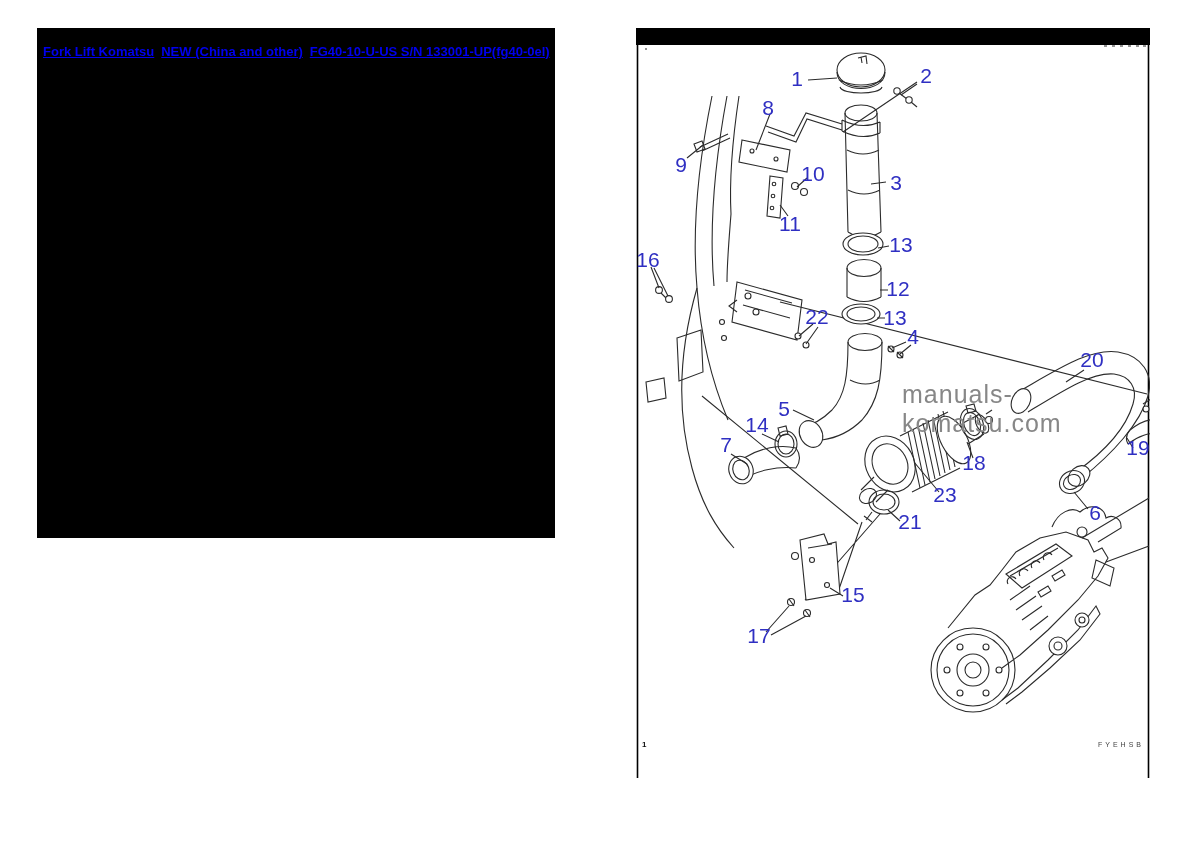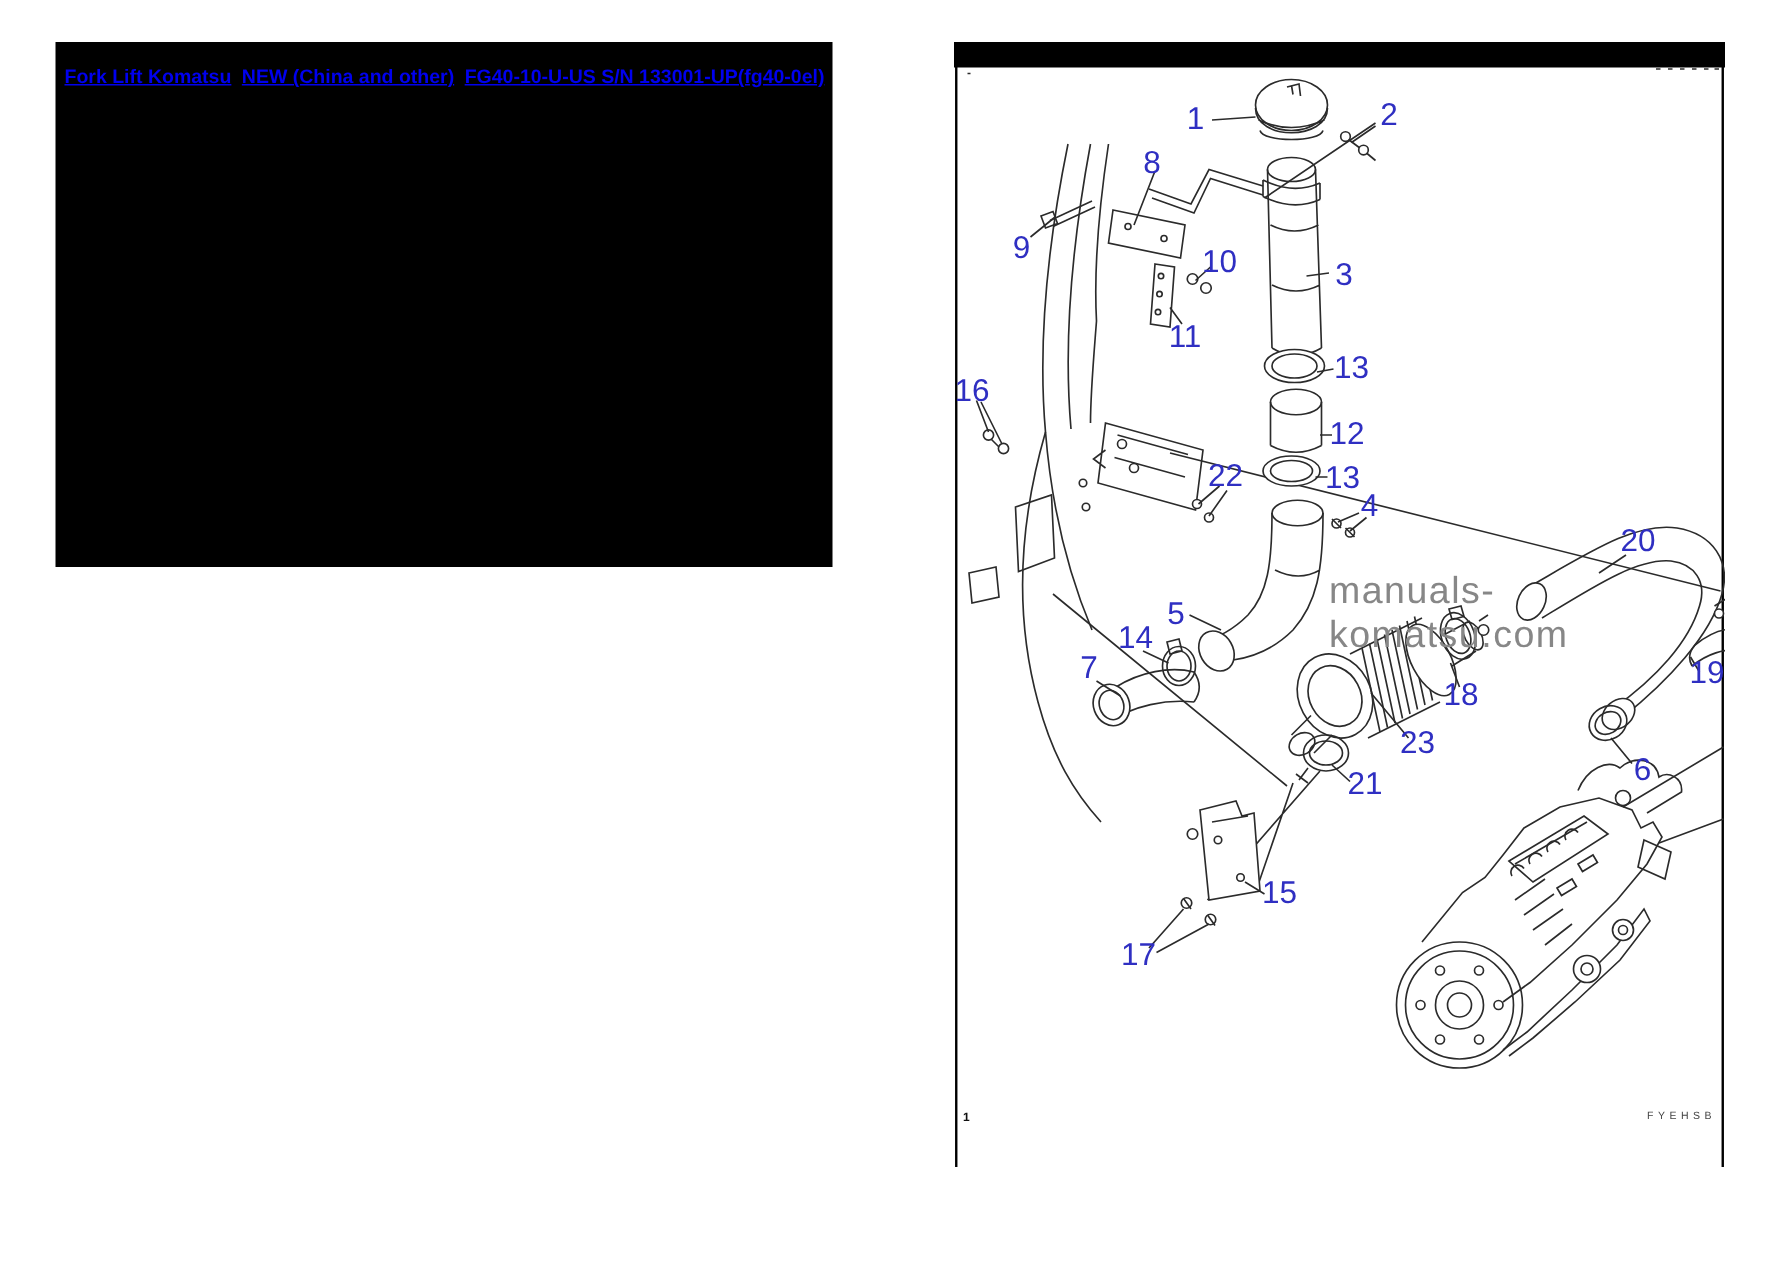--- a/index.html
+++ b/index.html
@@ -1,26 +1,26 @@
 <!DOCTYPE html>
 <html style="--link: #0000ee; --callout: #2f2fc2; --watermark: #878787; --line: #2b2b2b; --panelbg: #000000;"><head>
 <meta charset="utf-8">
 <style>
   html,body{margin:0;padding:0;background:#fff;}
   body{width:1190px;height:842px;position:relative;overflow:hidden;
        font-family:"Liberation Sans",sans-serif;}
-  .black-panel{position:absolute;left:37px;top:28px;width:518px;height:350px;
+  .black-panel{position:absolute;left:37px;top:28px;width:518px;height:510px;
        background:var(--panelbg,#000);}
   .link-row{padding:14px 0 0 6px;white-space:nowrap;}
   .link-row a{color:var(--link,#0000ee);font-size:13px;font-weight:bold;
        text-decoration:underline;margin-right:7px;cursor:pointer;}
   .diagram-panel{position:absolute;left:636px;top:28px;width:514px;height:750px;
        background:#fff;}
   .diagram-panel svg{position:absolute;left:0;top:0;}
-  .watermark{position:absolute;left:250px;top:352px;font-size:25px;
+  .watermark{position:absolute;left:266px;top:352px;font-size:25px;
        color:var(--watermark,#878787);letter-spacing:1px;pointer-events:none;}
   .sheet-number{position:absolute;left:6px;top:712px;font-size:8px;color:#111;font-weight:bold;}
   .code-marks{position:absolute;left:462px;top:713px;font-size:7px;color:#444;
        letter-spacing:3px;}
   text.callout{fill:var(--callout,#2f2fc2);font-size:21px;
        font-family:"Liberation Sans",sans-serif;text-anchor:middle;}
   .ln{stroke:var(--line,#2b2b2b);stroke-width:1.1;fill:none;}
   .lnf{stroke:var(--line,#2b2b2b);stroke-width:1.1;fill:#fff;}
 </style>
 </head>

